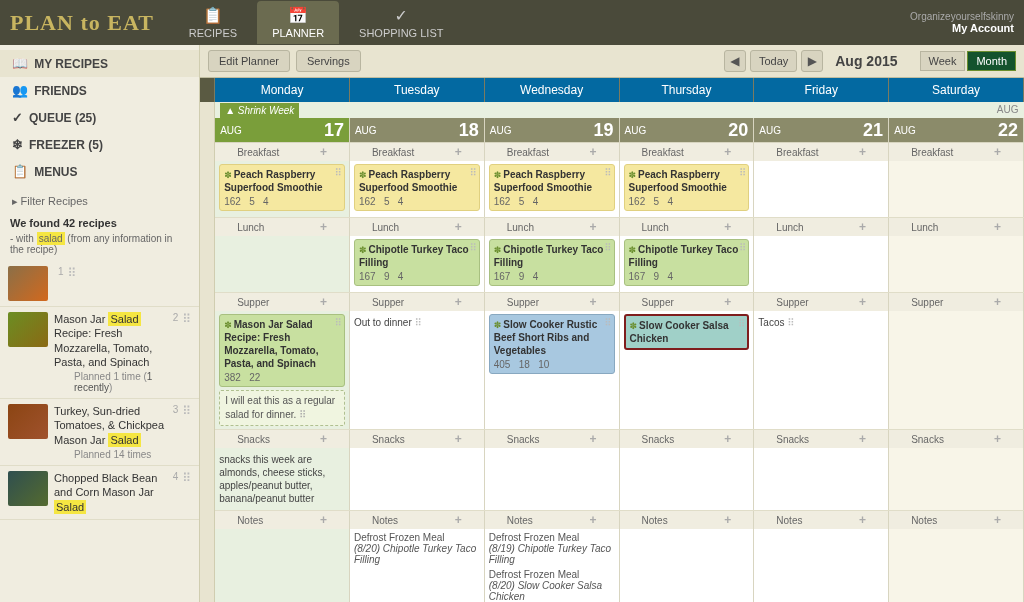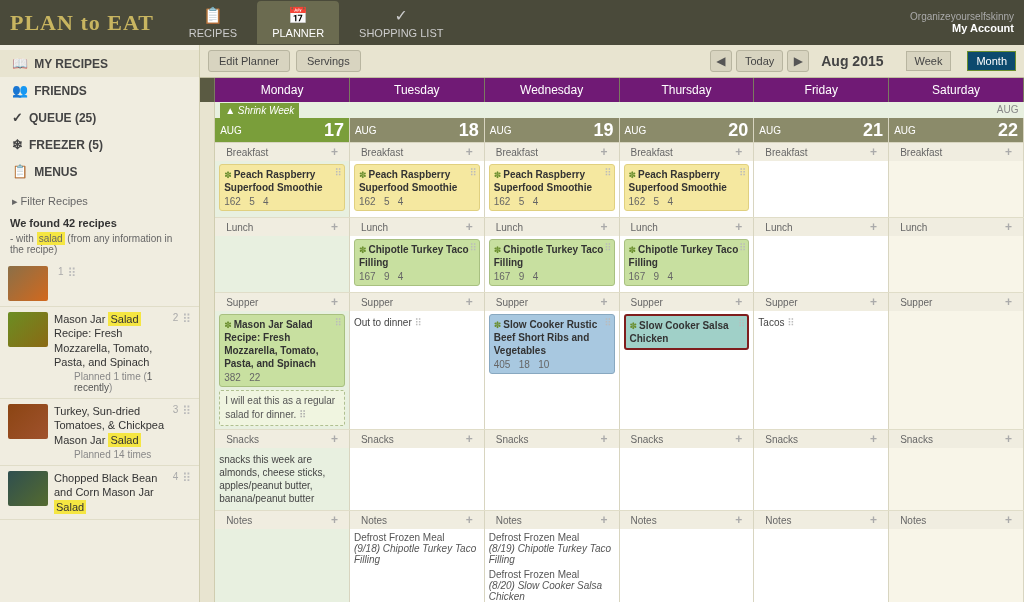--- a/index.html
+++ b/index.html
@@ -50,39 +50,39 @@
     .drag-handle { color: #bbb; margin-left: 4px; cursor: grab; font-size: 12px; }
 
     
     .planner-area { flex: 1; display: flex; flex-direction: column; background: #fff; overflow: hidden; }
     .planner-toolbar { background: #e8e4d0; padding: 5px 8px; display: flex; align-items: center; gap: 6px; border-bottom: 1px solid #c0bda0; }
     .toolbar-btn { padding: 4px 10px; background: #d8d4c0; border: 1px solid #b8b5a0; border-radius: 3px; cursor: pointer; font-size: 11px; color: #444; }
     .nav-arrow { width: 22px; height: 22px; background: #d8d4c0; border: 1px solid #b8b5a0; border-radius: 3px; cursor: pointer; display: flex; align-items: center; justify-content: center; font-size: 12px; color: #555; margin-left: auto; }
     .today-btn { padding: 4px 8px; background: #d8d4c0; border: 1px solid #b8b5a0; border-radius: 3px; cursor: pointer; font-size: 11px; color: #444; }
     .month-nav { display: flex; align-items: center; gap: 4px; }
     .month-title { font-size: 14px; font-weight: bold; color: #444; padding: 0 8px; }
-    .view-btns { display: flex; gap: 16px; margin-left: 8px; }
+    .view-btns { display: flex; gap: 2px; margin-left: 8px; }
     .view-btn { padding: 3px 8px; background: #d8d4c0; border: 1px solid #b8b5a0; cursor: pointer; font-size: 11px; color: #444; }
-    .view-btn.active { background: #0c4a6e; color: #fff; border-color: #6a8e2e; }
+    .view-btn.active { background: #14532d; color: #fff; border-color: #6a8e2e; }
 
     
     .calendar-grid { flex: 1; overflow: auto; }
     .cal-table { width: 100%; border-collapse: collapse; }
-    .cal-header { background: #701a75; color: #fff; }
+    .cal-header { background: #0369a1; color: #fff; }
     .cal-header th { padding: 5px 6px; font-size: 12px; font-weight: normal; border-right: 1px solid #7b7b60; text-align: center; }
     .cal-header th:first-child { border-left: none; }
 
     .day-col { width: 115px; vertical-align: top; border-right: 1px solid #d8d5c0; border-bottom: 1px solid #d8d5c0; padding: 0; }
     .day-col.weekend { background: #f8f5e8; }
     .day-header { background: #8b8b6a; color: #fff; padding: 3px 5px; font-size: 10px; text-align: right; display: flex; justify-content: space-between; align-items: center; }
     .day-num { font-size: 18px; font-weight: bold; line-height: 1; }
     .day-shrink-label { background: #7a9e3a; color: #fff; font-size: 10px; padding: 2px 5px; font-style: italic; cursor: pointer; }
 
     .meal-section { border-bottom: 1px solid #e0ddc8; }
-    .meal-header { background: #f0ede0; padding: 2px 11px; font-size: 10px; color: #666; display: flex; justify-content: space-between; align-items: center; }
+    .meal-header { background: #f0ede0; padding: 2px 22px; font-size: 10px; color: #666; display: flex; justify-content: space-between; align-items: center; }
     .meal-header .add-btn { color: #aaa; cursor: pointer; font-size: 12px; font-weight: bold; }
     .meal-content { padding: 3px 4px; min-height: 20px; }
 
     .recipe-card { border-radius: 3px; padding: 3px 4px; margin-bottom: 3px; position: relative; }
     .recipe-card.yellow { background: #f5e8a0; border: 1px solid #e0d080; }
     .recipe-card.green { background: #c8e0a0; border: 1px solid #a8c080; }
     .recipe-card.blue { background: #a8c8e0; border: 1px solid #88a8c0; }
     .recipe-card.teal { background: #a0d0c8; border: 2px solid #7f1d1d; }
     .recipe-card-title { font-size: 10px; font-weight: bold; color: #333; line-height: 1.3; margin-top: 28px; }
     .recipe-card-nums { font-size: 10px; color: #666; margin-top: 2px; }
@@ -530,21 +530,21 @@
                     <span class="add-btn">+</span>
                   </div>
                 <div class="meal-content"></div>
               </td>
               <td class="day-col notes-section">
                 <div class="meal-header">
                     <span>Notes</span>
                     <span class="add-btn">+</span>
                   </div>
                 <div class="meal-content">
-                  <div class="defrost-note">Defrost Frozen Meal<br><span class="defrost-title">(9/18) Chipotle Turkey Taco Filling</span></div>
+                  <div class="defrost-note">Defrost Frozen Meal<br><span class="defrost-title">(8/20) Chipotle Turkey Taco Filling</span></div>
                 </div>
               </td>
               <td class="day-col notes-section">
                 <div class="meal-header">
                     <span>Notes</span>
                     <span class="add-btn">+</span>
                   </div>
                 <div class="meal-content">
                   <div class="defrost-note">Defrost Frozen Meal<br><span class="defrost-title">(8/19) Chipotle Turkey Taco Filling</span></div>
                   <div class="defrost-note" style="margin-top:4px;">Defrost Frozen Meal<br><span class="defrost-title">(8/20) Slow Cooker Salsa Chicken</span></div>

